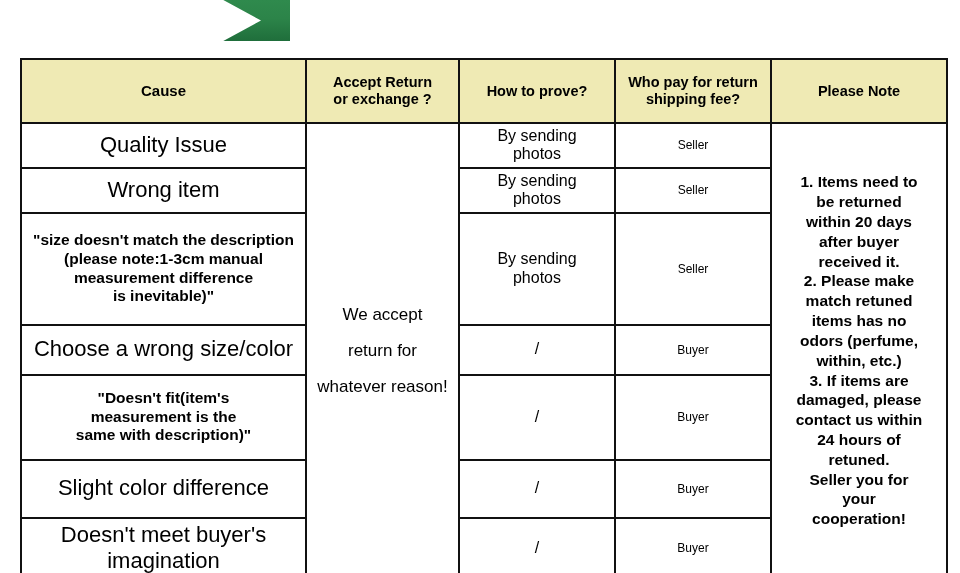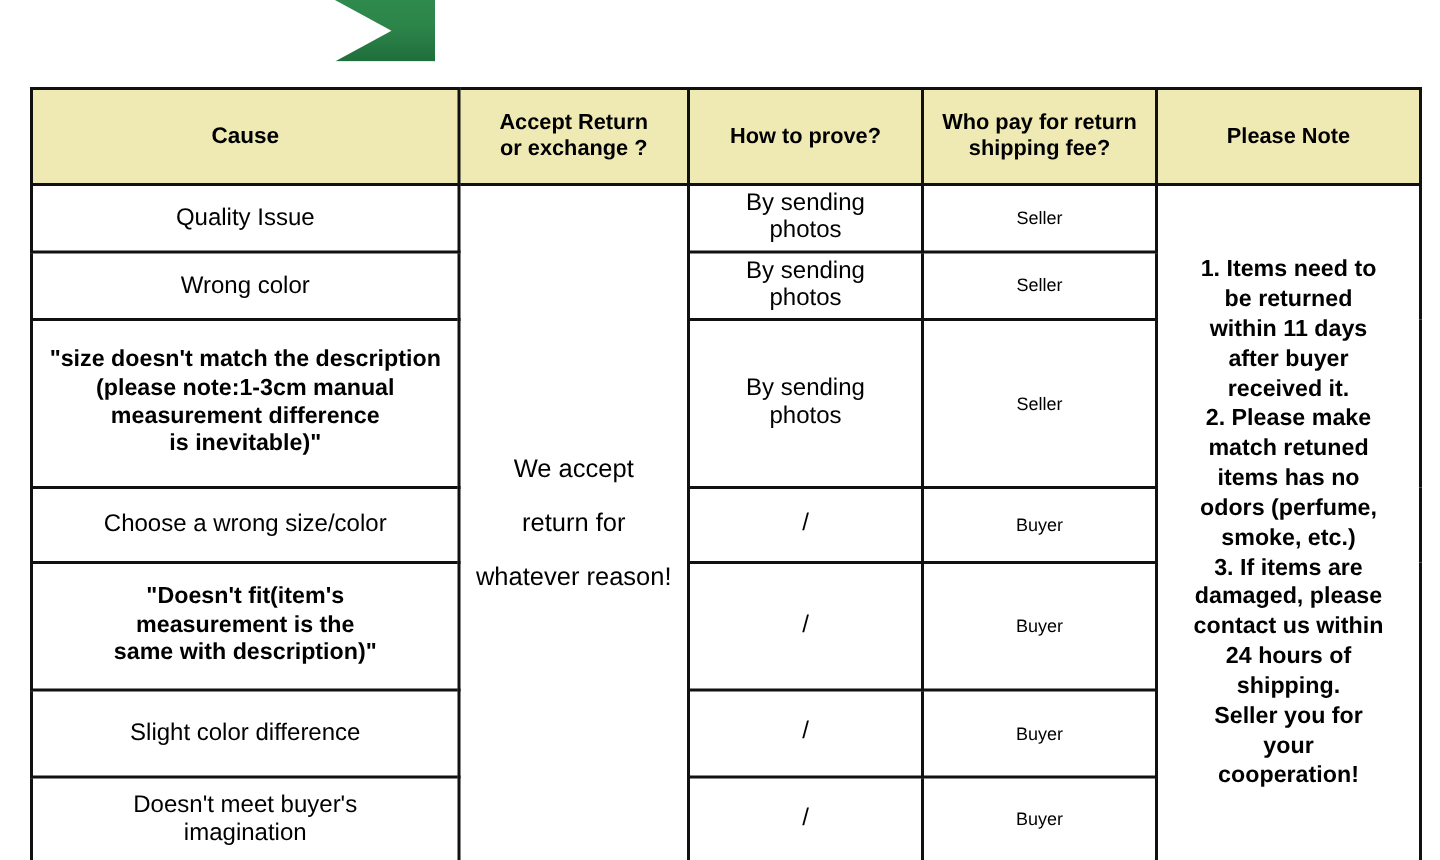--- a/index.html
+++ b/index.html
@@ -90,21 +90,21 @@
   thead th {
     background: #efeab4;
     font-size: 14.5px;
     font-weight: bold;
     height: 56px;
     line-height: 1.15;
   }
   thead th.cause-h { font-size: 15px; }
 
   td.cause-cell {
-    font-size: 16px;
+    font-size: 22px;
     font-weight: normal;
     line-height: 1.2;
   }
   td.cause-cell.quoted {
     font-weight: bold;
     font-size: 15.5px;
   }
   td.accept-cell {
     font-size: 17px;
     line-height: 2.1;
@@ -175,41 +175,41 @@
           <div>whatever reason!</div>
         </td>
         <td class="prove-cell">
           <div>By sending</div>
           <div>photos</div>
         </td>
         <td class="payer-cell">Seller</td>
         <td class="note-cell" rowspan="7">
           <div>1. Items need to</div>
           <div>be returned</div>
-          <div>within 11 days</div>
+          <div>within 20 days</div>
           <div>after buyer</div>
           <div>received it.</div>
           <div>2. Please make</div>
           <div>match retuned</div>
           <div>items has no</div>
           <div>odors (perfume,</div>
-          <div>smoke, etc.)</div>
+          <div>within, etc.)</div>
           <div>3. If items are</div>
           <div>damaged, please</div>
           <div>contact us within</div>
           <div>24 hours of</div>
-          <div>shipping.</div>
+          <div>retuned.</div>
           <div>Seller you for</div>
           <div>your</div>
           <div>cooperation!</div>
         </td>
       </tr>
 
       <tr style="height:41px">
-        <td class="cause-cell">Wrong color</td>
+        <td class="cause-cell">Wrong item</td>
         <td class="prove-cell">
           <div>By sending</div>
           <div>photos</div>
         </td>
         <td class="payer-cell">Seller</td>
       </tr>
 
       <tr style="height:112px">
         <td class="cause-cell quoted">
           <div>"size doesn't match the description</div>

